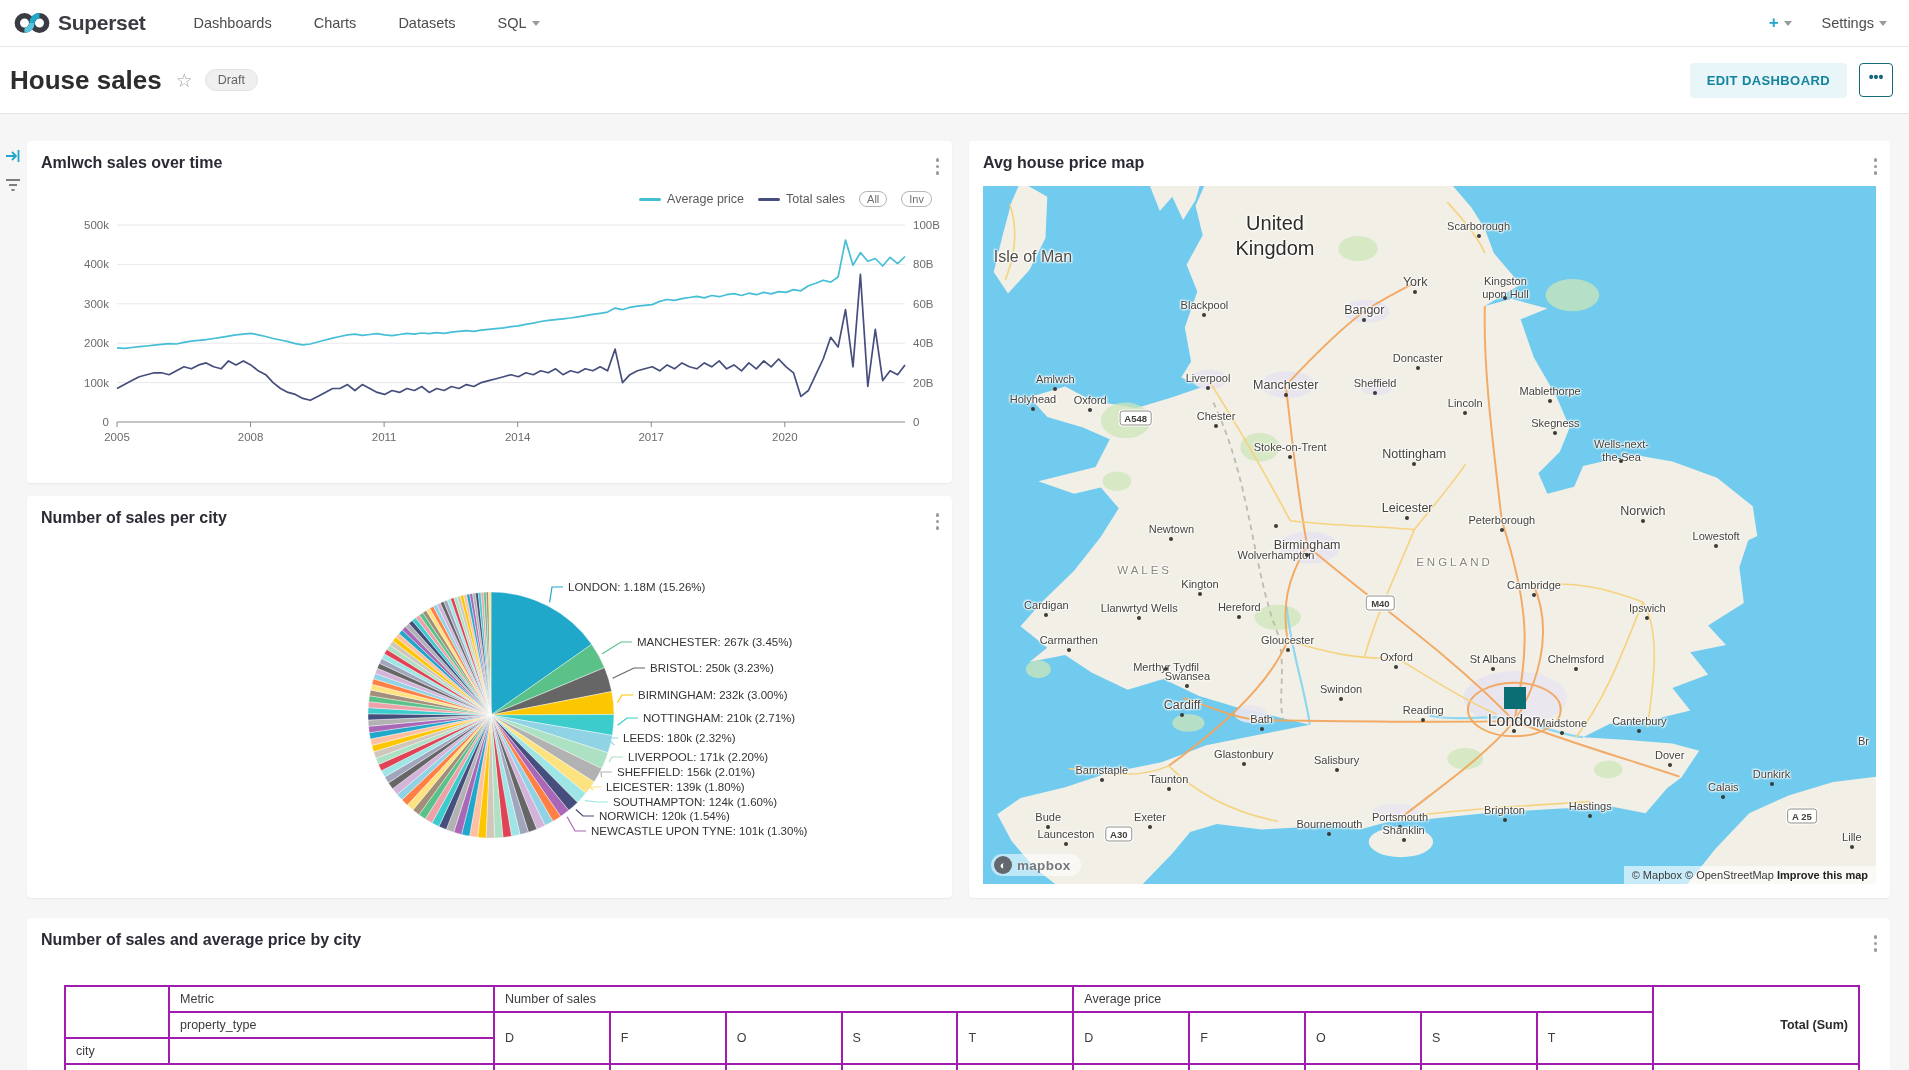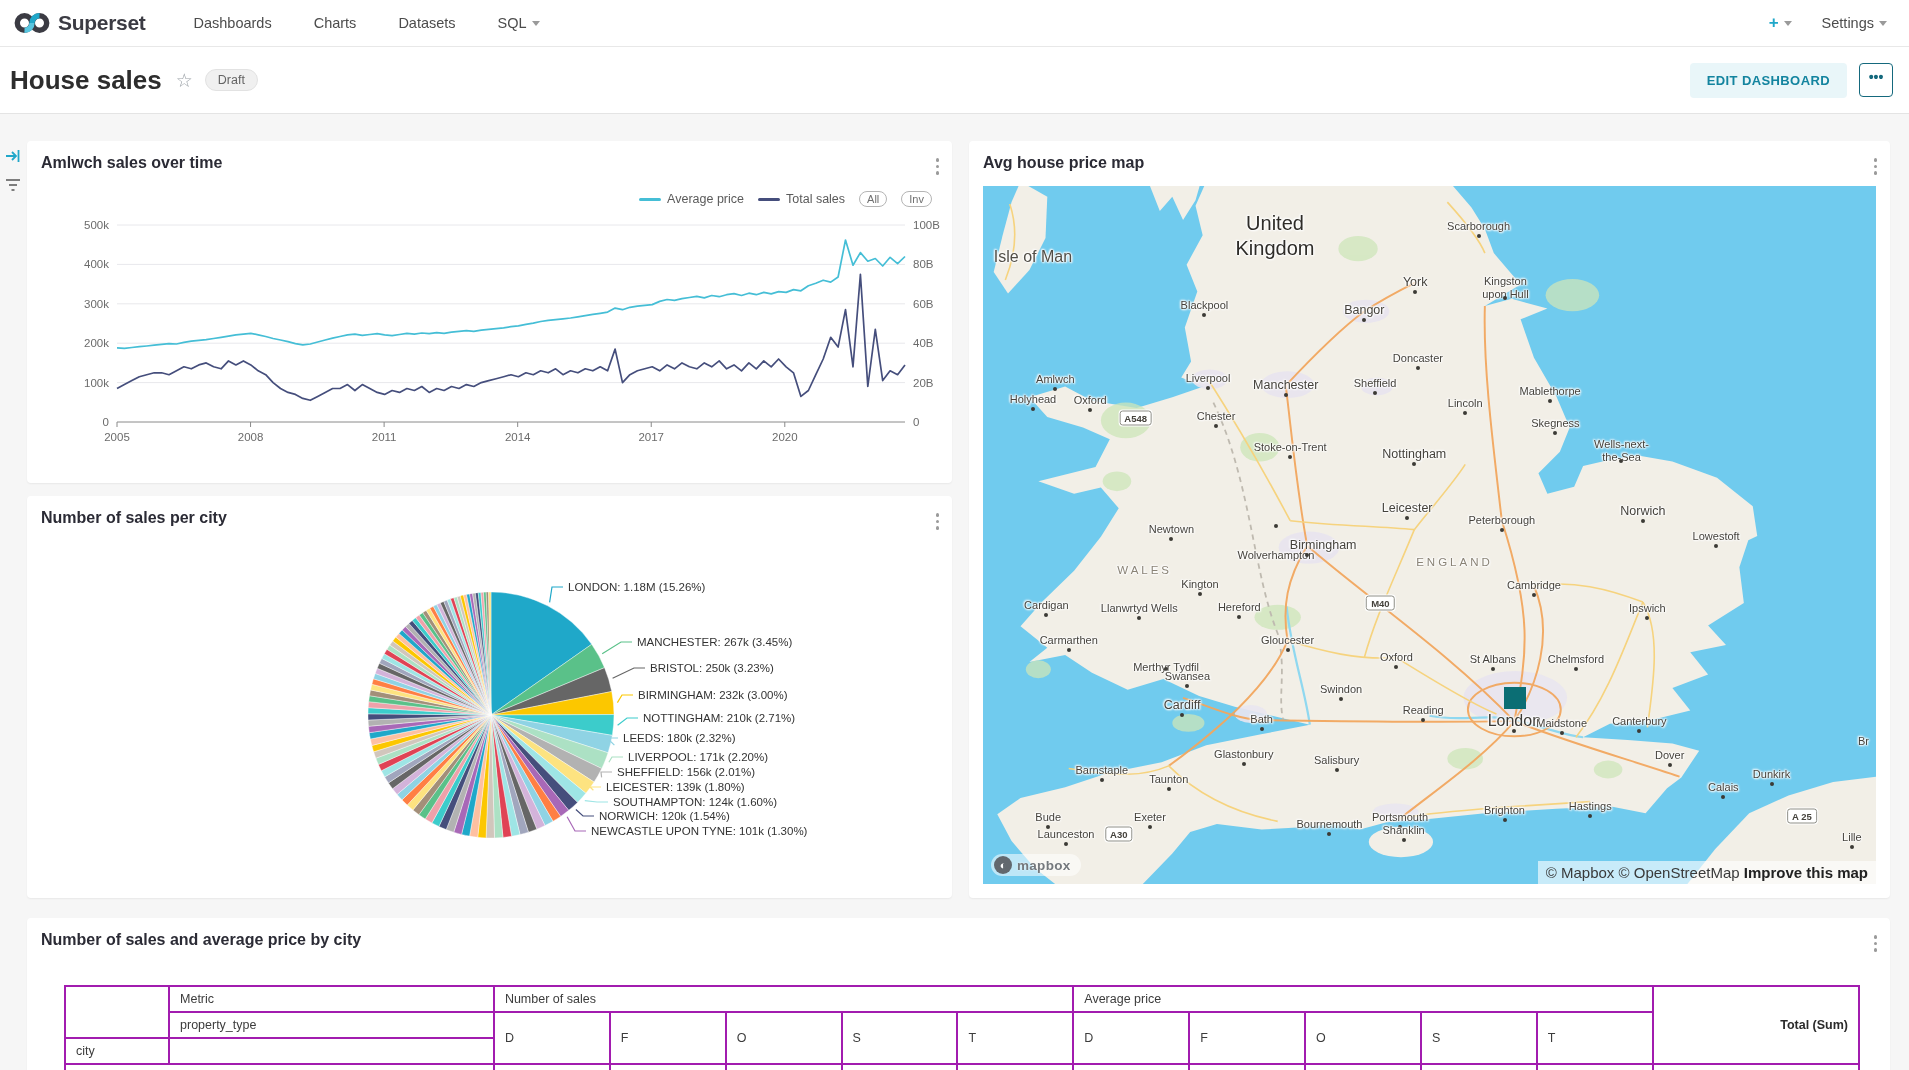--- a/index.html
+++ b/index.html
@@ -69,21 +69,21 @@
     color:#45423c; font-size:9.5px; font-weight:bold; padding:1px 4px; border-radius:3px;
     box-shadow:0 0 0 1px #fff; }
   .map-marker { position:absolute; width:22px; height:22px; background:#0B6E74; transform:translate(-50%,-50%); }
   .mapbox-logo { position:absolute; left:8px; bottom:8px; display:flex; align-items:center; gap:5px;
     background:rgba(255,255,255,0.55); border-radius:12px; padding:2px 10px 2px 3px; }
   .mapbox-circle { width:18px; height:18px; border-radius:50%; background:#62686e; color:#fff;
     font-size:11px; font-weight:bold; text-align:center; line-height:18px; }
   .mapbox-word { color:#75797d; font-size:13.5px; font-weight:bold; letter-spacing:0.3px;
     text-shadow:0 0 2px #fff; }
   .attribution { position:absolute; right:0; bottom:0; background:rgba(255,255,255,0.62);
-    font-size:15px; color:#3a3a3a; padding:3px 8px; }
+    font-size:11px; color:#3a3a3a; padding:3px 8px; }
   .attribution b { color:#222; }
 
   
   #section-table { left:27px; top:804px; width:1863px; height:300px; }
   .pivot-wrap { position:absolute; left:37px; top:67px; right:30px; }
   table.pivot { border-collapse:collapse; width:100%; font-size:12.5px; color:#3c3c3c; table-layout:fixed; }
   table.pivot th, table.pivot td { border:2px solid #a21caf; padding:5px 10px; font-weight:normal;
     text-align:left; height:26px; }
   table.pivot .num { text-align:right; color:#2C7BB6; }
   table.pivot .total-head { font-weight:bold; text-align:right; color:#2b2b2b; }
@@ -468,21 +468,21 @@
           <div class="map-label ml-md" style="left: 73.9%; top: 46.5%;">Norwich</div>
           <div class="map-dot" style="left: 73.9%; top: calc(46.5% + 10px);"></div>
           <div class="map-label ml-sm" style="left: 32.8%; top: 47.3%; margin-top: 39px;">Wolverhampton</div>
           <div class="map-dot" style="left: 32.8%; top: calc(47.3% + 10px);"></div>
           <div class="map-label ml-md" style="left: 47.5%; top: 46.1%;">Leicester</div>
           <div class="map-dot" style="left: 47.5%; top: calc(46.1% + 10px);"></div>
           <div class="map-label ml-sm" style="left: 58.1%; top: 47.9%;">Peterborough</div>
           <div class="map-dot" style="left: 58.1%; top: calc(47.9% + 10px);"></div>
           <div class="map-label ml-sm" style="left: 21.1%; top: 49.2%;">Newtown</div>
           <div class="map-dot" style="left: 21.1%; top: calc(49.2% + 10px);"></div>
-          <div class="map-label ml-md" style="left: 36.3%; top: 51.4%; margin-left: 16px;">Birmingham</div>
+          <div class="map-label ml-md" style="left: 36.3%; top: 51.4%;">Birmingham</div>
           <div class="map-dot" style="left: 36.3%; top: calc(51.4% + 10px);"></div>
           <div class="map-label ml-sm" style="left: 82.1%; top: 50.2%;">Lowestoft</div>
           <div class="map-dot" style="left: 82.1%; top: calc(50.2% + 10px);"></div>
           <div class="map-label ml-caps" style="left: 18.1%; top: 55%;">WALES</div>
           <div class="map-label ml-caps" style="left: 52.8%; top: 53.8%;">ENGLAND</div>
           <div class="map-label ml-sm" style="left: 24.3%; top: 57%;">Kington</div>
           <div class="map-dot" style="left: 24.3%; top: calc(57% + 10px);"></div>
           <div class="map-label ml-sm" style="left: 61.7%; top: 57.2%;">Cambridge</div>
           <div class="map-dot" style="left: 61.7%; top: calc(57.2% + 10px);"></div>
           <div class="map-label ml-sm" style="left: 7.1%; top: 60%;">Cardigan</div>

